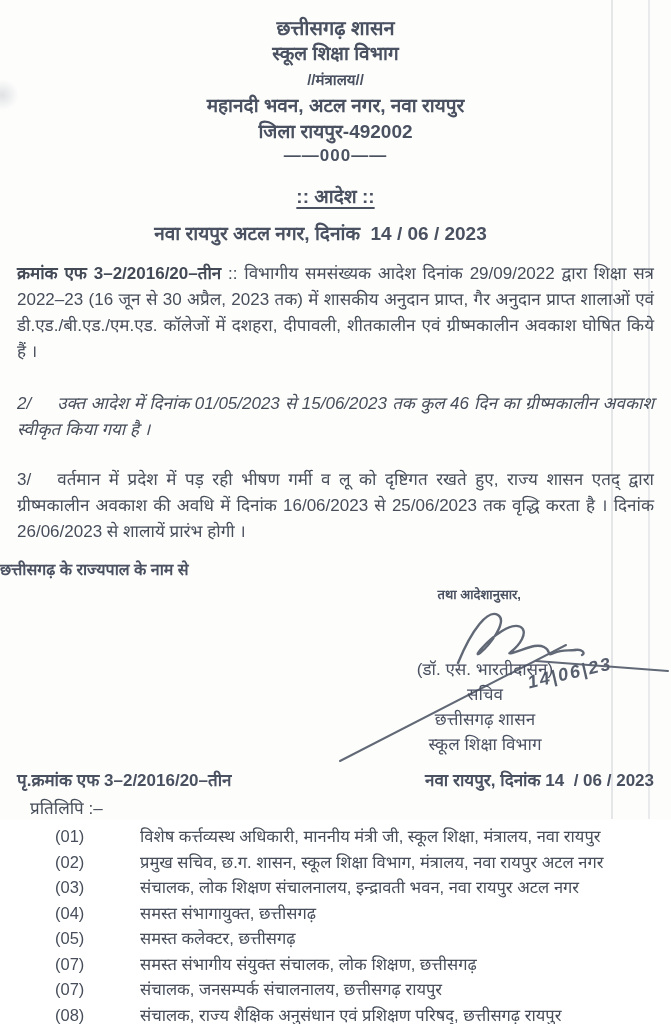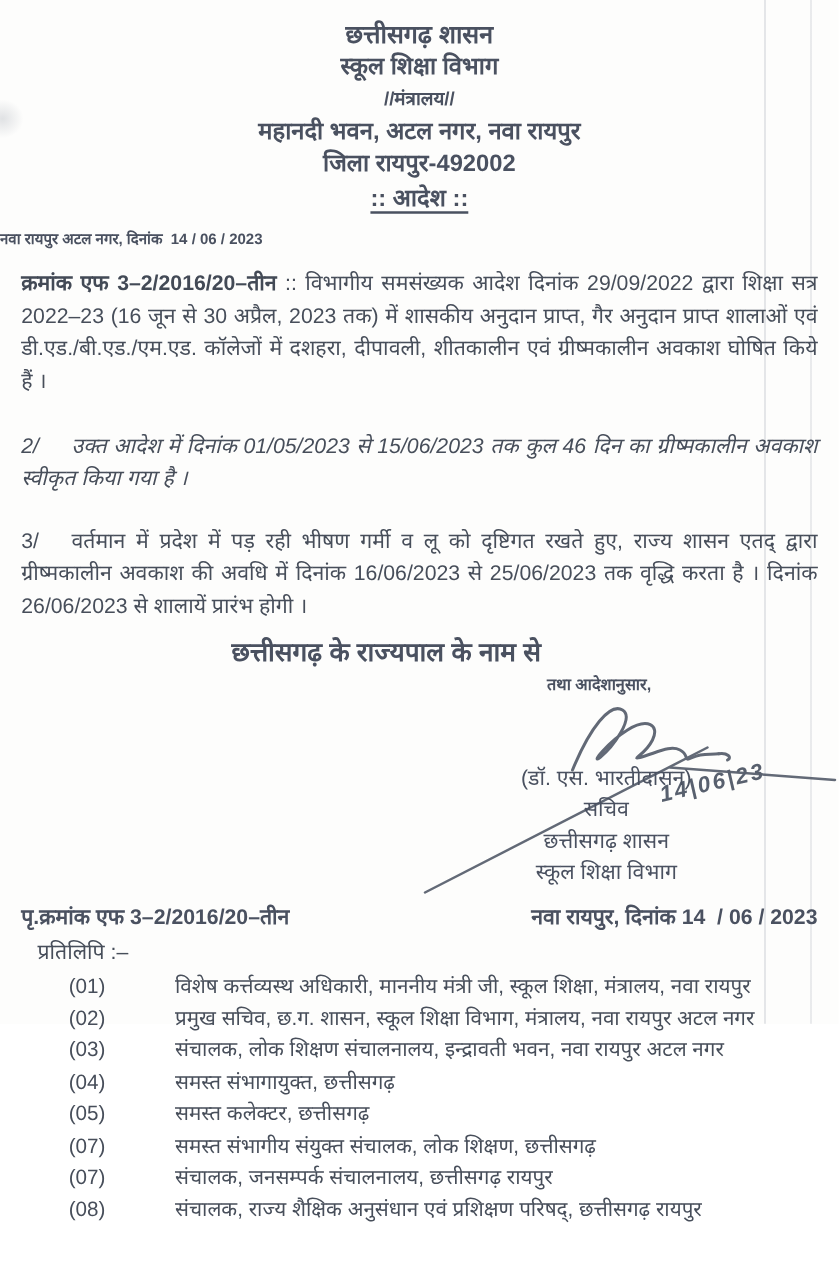--- a/index.html
+++ b/index.html
@@ -27,43 +27,43 @@
   .hdr{ text-align:center; font-weight:bold; color:#4a5160; }
   .hdr-l1{font-size:20px;line-height:26px;}
   .hdr-l2{font-size:19px;line-height:26px;}
   .hdr-l3{font-size:15px;line-height:25px;}
   .hdr-l4{font-size:19px;line-height:27px;}
   .hdr-l5{font-size:19px;line-height:26px;}
   .hdr-div{font-size:17px;line-height:22px;letter-spacing:1px;}
 
   
   .order-heading{
-    text-align:center;font-size:19px;font-weight:bold;color:#4a5160;
+    text-align:center;margin-top:16px;font-size:19px;font-weight:bold;color:#4a5160;
   }
   .order-heading span{
     text-decoration:underline;text-underline-offset:4px;text-decoration-thickness:1.5px;
   }
   .order-dateline{
-    text-align:left;padding-right:30px;margin-top:11px;
-    font-size:12px;font-weight:bold;color:#4a5160;
+    text-align:center;padding-right:30px;margin-top:11px;
+    font-size:19px;font-weight:bold;color:#4a5160;
   }
 
   
   .para{
     margin:0;padding:0 17px;text-align:justify;
     font-size:17px;line-height:26px;color:#474e5a;
   }
   .para.p1{margin-top:15px;}
   .para.p2{margin-top:26px;font-style:italic;}
   .para.p3{margin-top:24px;}
   .bold{font-weight:bold;color:#434a56;}
   .numtab{display:inline-block;width:26px;}
 
   
-  .auth-l1{margin-top:12px;text-align:center;padding-right:53px;font-size:21px;font-weight:bold;color:#4a5160;line-height:25px;}
+  .auth-l1{margin-top:12px;text-align:left;padding-right:53px;font-size:16px;font-weight:bold;color:#4a5160;line-height:25px;}
   .auth-l2{text-align:right;padding-right:150px;font-size:13px;font-weight:bold;color:#4a5160;line-height:25px;}
 
   .sig-block{position:relative;height:155px;}
   .sig-lines{
     position:absolute;left:340px;top:50px;width:290px;text-align:center;
     font-size:17px;font-weight:normal;color:#4a5160;line-height:25px;
   }
   .sig-svg{position:absolute;left:330px;top:-6px;}
   .sig-date{
     position:absolute;left:527px;top:56px;
@@ -92,20 +92,21 @@
 <body>
 
 <div class="page">
 
   <div class="hdr">
     <div class="hdr-l1">छत्तीसगढ़ शासन</div>
     <div class="hdr-l2">स्कूल शिक्षा विभाग</div>
     <div class="hdr-l3">//मंत्रालय//</div>
     <div class="hdr-l4">महानदी भवन, अटल नगर, नवा रायपुर</div>
     <div class="hdr-l5">जिला रायपुर-492002</div>
+    <div class="hdr-div">——000——</div>
   </div>
 
   <div class="order-heading">
     <span>:: आदेश ::</span>
   </div>
 
   <div class="order-dateline keep-space">नवा रायपुर अटल नगर, दिनांक  14 / 06 / 2023</div>
 
   <p class="para p1"><span class="bold">क्रमांक एफ 3–2/2016/20–तीन</span> <span>:: विभागीय समसंख्यक आदेश दिनांक 29/09/2022 द्वारा शिक्षा सत्र 2022–23 (16 जून से 30 अप्रैल, 2023 तक) में शासकीय अनुदान प्राप्त, गैर अनुदान प्राप्त शालाओं एवं डी.एड./बी.एड./एम.एड. कॉलेजों में दशहरा, दीपावली, शीतकालीन एवं ग्रीष्मकालीन अवकाश घोषित किये हैं ।</span></p>
 

